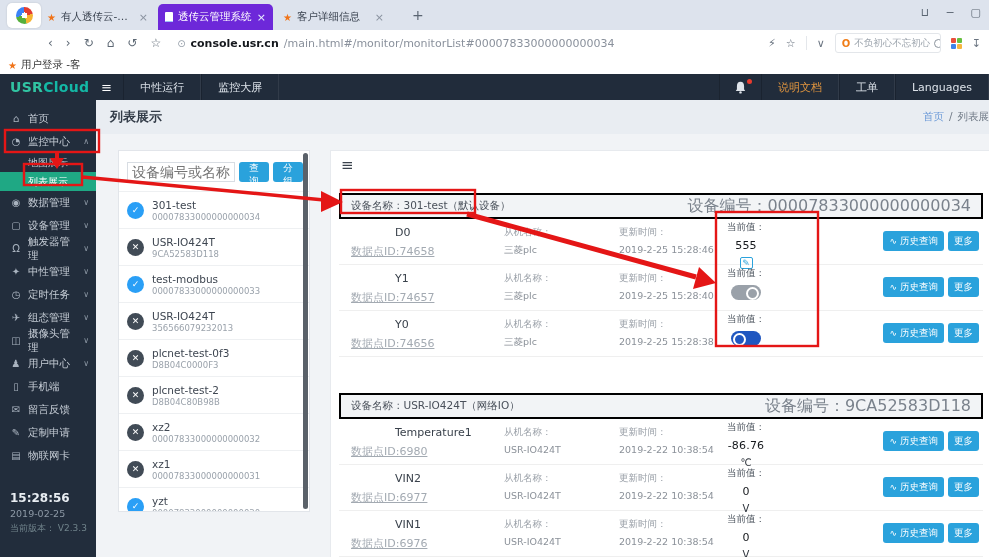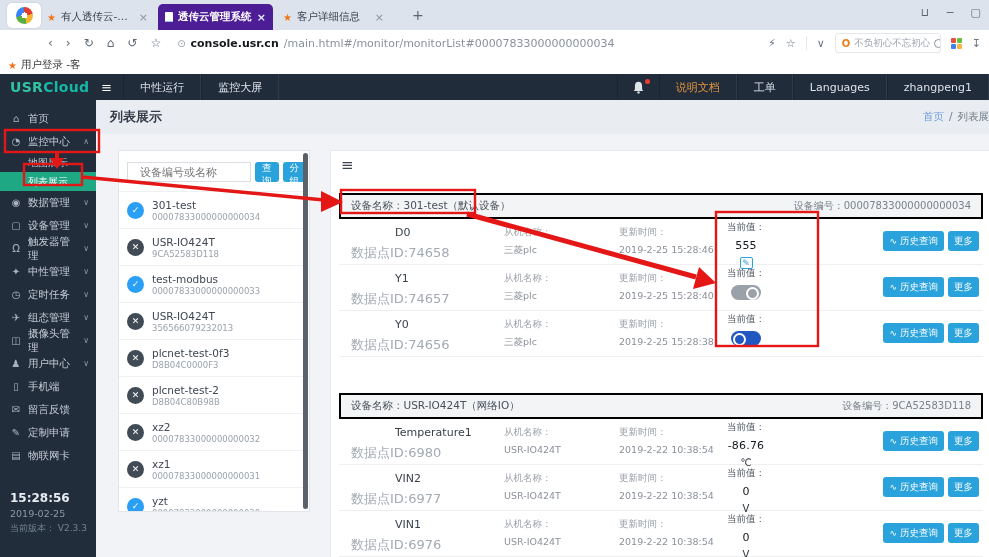--- a/index.html
+++ b/index.html
@@ -10,21 +10,21 @@
   
   .tabstrip{position:absolute;left:0;top:0;right:0;height:30px;background:#dde3ed;}
   .logo-box{position:absolute;left:7px;top:3px;width:34px;height:25px;background:#fff;border-radius:5px;
             display:flex;align-items:center;justify-content:center;box-shadow:0 0 2px rgba(0,0,0,.15);}
   .pinwheel{width:17px;height:17px;border-radius:50%;
             background:radial-gradient(circle,#fff 0 3px,rgba(255,255,255,0) 3px),
             conic-gradient(#e23d30 0 22%,#f6b433 22% 46%,#56af3c 46% 72%,#3b82f6 72% 100%);}
   .tabs{position:absolute;left:40px;top:4px;display:flex;gap:3px;}
   .tab{width:115px;height:26px;display:flex;align-items:center;gap:5px;padding:0 7px;box-sizing:border-box;
        font-size:10.5px;color:#3a4350;border-radius:5px 5px 0 0;}
-  .tab.active{background:#4c1d95;color:#fff;font-weight:bold;}
+  .tab.active{background:#6d28d9;color:#fff;}
   .tab-title{white-space:nowrap;overflow:hidden;text-overflow:ellipsis;flex:1;}
   .tab-close{color:#8a93a0;font-size:11px;}
   .tab.active .tab-close{color:#e8efff;}
   .fav-star{color:#f07318;font-size:10px;flex:none;}
   .fav-doc{width:8px;height:10px;background:#fff;border-radius:1px;flex:none;box-shadow:inset 0 -6px 0 -5px #9cc0f8;}
   .newtab{position:absolute;left:412px;top:7px;font-size:14px;color:#5a6572;}
   .win{position:absolute;right:8px;top:6px;display:flex;gap:16px;color:#5a6572;font-size:11px;align-items:center;}
 
   .toolbar{position:absolute;left:0;top:30px;right:0;height:26px;background:#fff;border-bottom:1px solid #edeff3;
            display:flex;align-items:center;}
@@ -78,45 +78,45 @@
   .page-header{position:absolute;left:96px;top:100px;right:0;height:34px;background:#e9edf2;display:flex;align-items:center;}
   .page-title{margin-left:14px;font-size:13px;color:#333c48;font-weight:600;}
   .breadcrumb{margin-left:auto;font-size:10.5px;color:#707a86;display:flex;gap:5px;white-space:nowrap;margin-right:0;}
   .bc-home{color:#6d9bd8;}
   .content{position:absolute;left:96px;top:134px;right:0;bottom:0;background:#f1f3f6;}
 
   
   .device-panel{position:absolute;left:118px;top:150px;width:192px;height:362px;background:#fff;
                 border:1px solid #e2e5ea;box-sizing:border-box;overflow:hidden;}
   .search-row{display:flex;align-items:center;gap:4px;padding:11px 6px 9px 8px;}
-  .search-input{width:98px;height:18px;border:1px solid #d8dde3;font-size:11px;padding:0 12px;color:#333;outline:none;
+  .search-input{width:98px;height:18px;border:1px solid #d8dde3;font-size:14px;padding:0 4px;color:#333;outline:none;
                 font-family:inherit;}
   .btn-sm{height:20px;padding:0 7px;background:#2aa2dc;color:#fff;border:none;border-radius:3px;font-size:9.5px;
           font-family:inherit;}
   .dev-item{height:36px;display:flex;align-items:center;gap:8px;padding:0 8px;border-top:1px solid #eef0f2;}
   .dev-status{width:17px;height:17px;border-radius:50%;color:#fff;font-size:9px;display:flex;align-items:center;
               justify-content:center;flex:none;}
   .on{background:#2a9ff6;}
   .off{background:#414b56;}
   .dev-name{font-size:10.5px;color:#3e4651;}
   .dev-id{font-size:8.5px;color:#9aa2ab;margin-top:1px;white-space:nowrap;}
   .dev-scrollbar{position:absolute;right:1px;top:2px;bottom:2px;width:5px;background:#5a6169;border-radius:3px;}
 
   
   .main-card{position:absolute;left:330px;top:150px;width:659px;bottom:0;background:#fff;
              border-top:1px solid #e7eaee;border-left:1px solid #e7eaee;box-sizing:border-box;}
   .burger2{position:absolute;left:10px;top:5px;font-size:15px;color:#3a424c;}
   .sections{position:absolute;left:8px;right:6px;top:42px;}
   .section{margin-bottom:36px;}
   .sec-head{height:22px;background:#f2f4f6;border:2px solid #000000;display:flex;align-items:center;
             padding:0 10px;font-size:10.5px;color:#49505a;}
-  .sec-no{margin-left:auto;color:#7a828c;font-size:10px;}
+  .sec-no{margin-left:auto;color:#7a828c;font-size:16px;}
   .data-row{position:relative;height:45px;border-bottom:1px solid #efefef;}
   .row-name{position:absolute;left:12px;top:7px;font-size:11px;color:#39414b;margin-left:44px;}
-  .row-dp{position:absolute;left:12px;top:25px;font-size:13px;color:#a3aab2;}
+  .row-dp{position:absolute;left:12px;top:25px;font-size:11px;color:#a3aab2;text-decoration:underline;}
   .rcol{position:absolute;top:0;}
   .c2{left:165px;}.c3{left:280px;}
   .col-label{position:absolute;top:7px;font-size:9.5px;color:#9aa0a8;white-space:nowrap;}
   .col-val{position:absolute;top:25px;font-size:9.5px;color:#8b9199;white-space:nowrap;}
   .colv{position:absolute;left:388px;top:2px;height:100%;display:flex;align-items:center;gap:5px;flex-direction:column;}
   .v-label{font-size:9.5px;color:#4a525c;}
   .big-val{font-size:11px;color:#15181c;letter-spacing:.2px;}
   .unit{font-size:10px;color:#2c323a;}
   .edit-ico{width:13px;height:13px;border:1.5px solid #2aa2dc;border-radius:2px;color:#2aa2dc;font-size:9px;
             display:flex;align-items:center;justify-content:center;box-sizing:border-box;}
@@ -219,21 +219,20 @@
       <div class="bell-wrap">
         <svg width="13" height="13" viewBox="0 0 16 16">
           <path d="M8 1C5.2 1 3.6 3 3.6 6v4L2.2 12.3h11.6L12.4 10V6C12.4 3 10.8 1 8 1z" fill="#dfe4ea"></path>
           <circle cx="8" cy="14" r="1.5" fill="#dfe4ea"></circle>
         </svg>
         <span class="bell-dot"></span>
       </div>
       <div class="abar-item doc-link">说明文档</div>
       <div class="abar-item">工单</div>
       <div class="abar-item">Languages</div>
-      <div class="abar-item">zhangpeng1</div>
     </div>
   </div>
 
   <div class="sidebar">
     <div id="side-menu">
         <div class="side-item">
           <span class="ico">⌂</span>
           <span>首页</span>
         </div>
         <div class="side-item">

